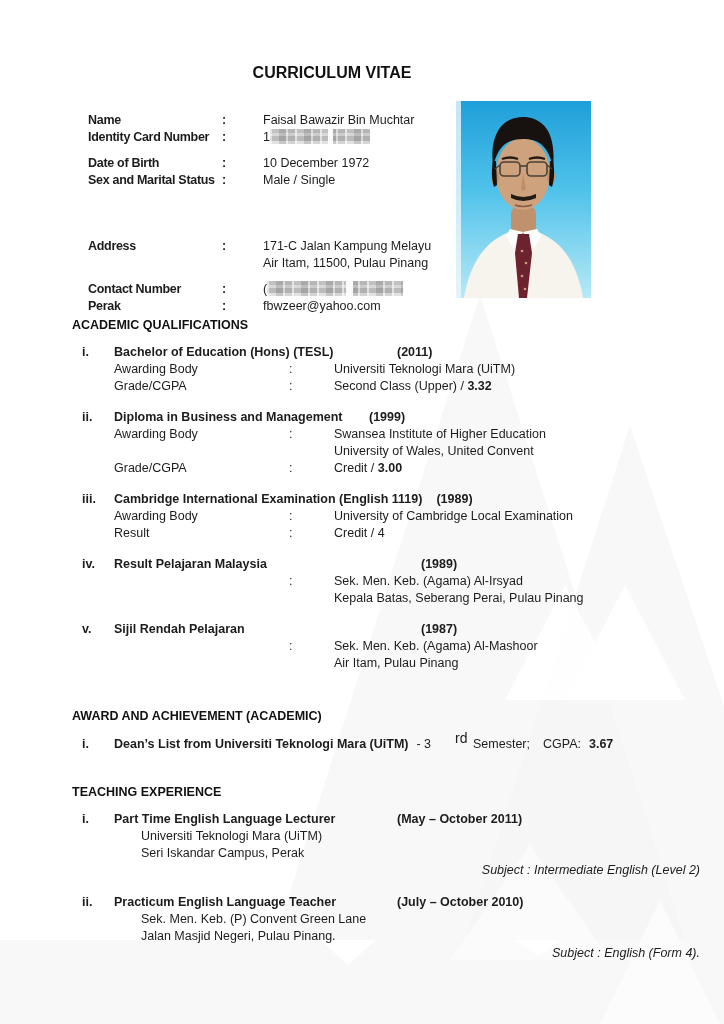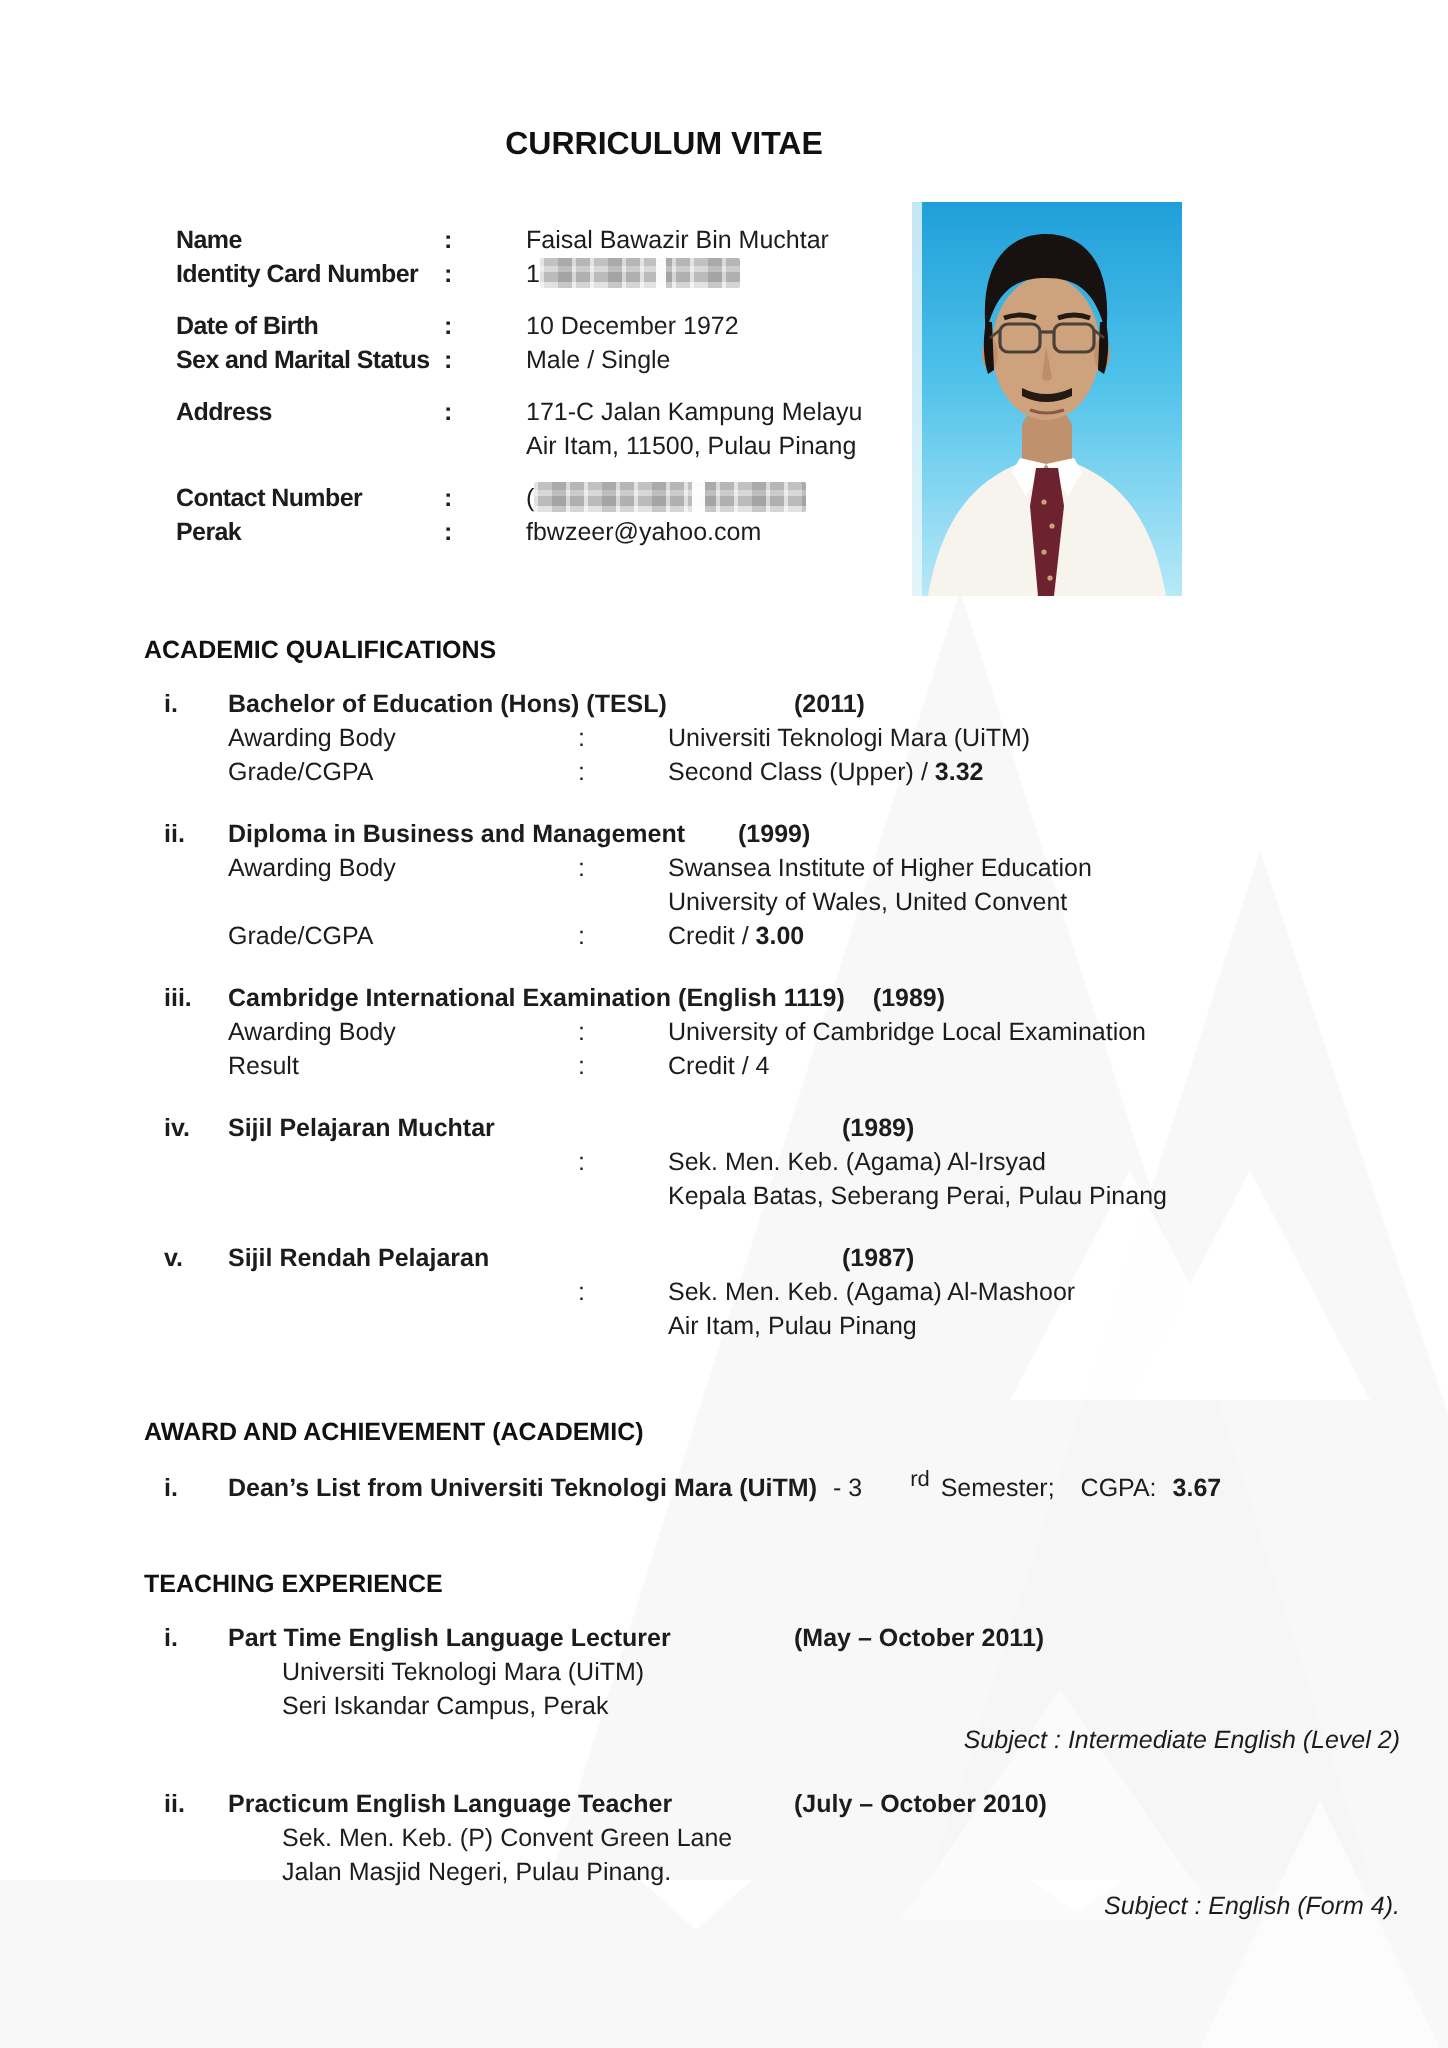--- a/index.html
+++ b/index.html
@@ -19,21 +19,21 @@
     position:absolute;top:64px;left:0;width:664px;
     text-align:center;font-weight:bold;font-size:16px;color:#111;
   }
 
   
   .personal{position:absolute;top:112px;left:88px;width:360px;}
   .prow{position:relative;min-height:17px;line-height:17px;}
   .plabel{position:absolute;left:0;font-weight:bold;letter-spacing:-0.3px;white-space:nowrap;}
   .pcolon{position:absolute;left:134px;font-weight:bold;}
   .pvalue{position:absolute;left:175px;white-space:nowrap;}
-  .prow2{min-height:34px;}
+  .prow2{min-height:34px;margin-top:40px;}
   .pgap{height:9px;}
 
   .redact{
     display:inline-block;vertical-align:-3px;height:15px;border-radius:1px;
     background-color:#cbcbcb;
     background-image:
       linear-gradient(90deg, rgba(255,255,255,0) 0 58%, rgba(255,255,255,0.95) 58% 63%, rgba(255,255,255,0) 63%),
       repeating-linear-gradient(90deg, rgba(255,255,255,0.55) 0 2px, rgba(0,0,0,0) 2px 9px, rgba(0,0,0,0.12) 9px 16px, rgba(255,255,255,0.40) 16px 18px, rgba(0,0,0,0.06) 18px 25px),
       repeating-linear-gradient(0deg, rgba(255,255,255,0.45) 0 3px, rgba(0,0,0,0.08) 3px 8px, rgba(255,255,255,0.25) 8px 11px, rgba(0,0,0,0.05) 11px 15px);
   }
@@ -68,21 +68,21 @@
   .dcolon{position:absolute;left:217px;}
   .dvalue{position:absolute;left:262px;white-space:nowrap;}
   .bold{font-weight:bold;}
 
   .award-row{position:relative;padding-left:42px;height:17px;white-space:nowrap;}
   .anum{position:absolute;left:10px;font-weight:bold;}
   .award-mid{margin-left:8px;}
   .award-rest{margin-left:2px;}
   .award-cgpa-label{margin-left:13px;}
   .award-cgpa-value{margin-left:8px;font-weight:bold;}
-  sup.ord{font-size:11px;vertical-align:super;line-height:0;padding-left:24px;}
+  sup.ord{font-size:14px;vertical-align:super;line-height:0;padding-left:24px;}
 
   .tline{position:relative;height:17px;padding-left:69px;white-space:nowrap;}
   .subject{font-style:italic;text-align:right;}
 </style>
 </head>
 <body>
 
 <div class="page">
 
   <svg class="wm" width="724" height="1024" viewBox="0 0 724 1024" aria-hidden="true">
@@ -255,21 +255,21 @@
           <span class="dlabel">Result</span>
           <span class="dcolon">:</span>
           <span class="dvalue"><span>Credit / 4</span></span>
         </div>
       </div>
       <div class="igap"></div>
 
       <div>
         <div class="ihead">
           <span class="inum">iv.</span>
-          <span class="ititle">Sijil Pelajaran Muchtar</span>
+          <span class="ititle">Result Pelajaran Malaysia</span>
           <span class="iyear y349">(1989)</span>
         </div>
         <div class="drow">
           <span class="dcolon">:</span>
           <span class="dvalue"><span>Sek. Men. Keb. (Agama) Al-Irsyad</span></span>
         </div>
         <div class="drow">
           <span class="dvalue"><span>Kepala Batas, Seberang Perai, Pulau Pinang</span></span>
         </div>
       </div>

